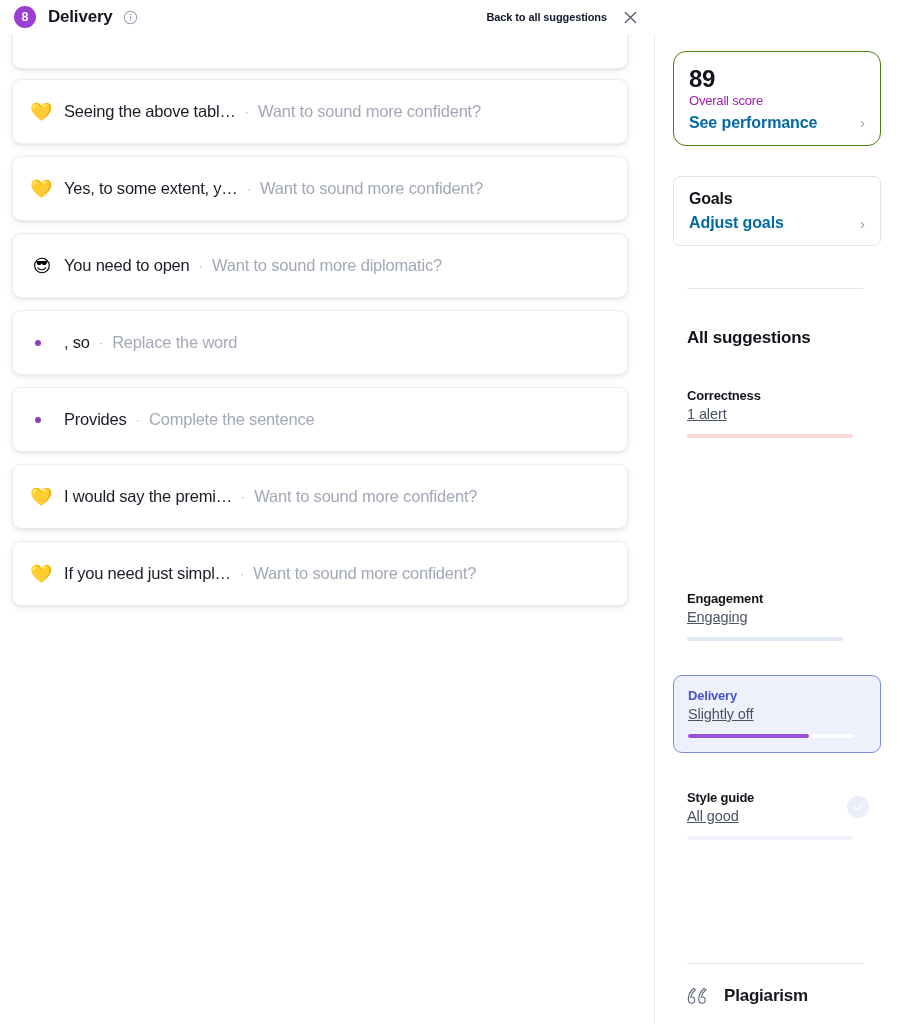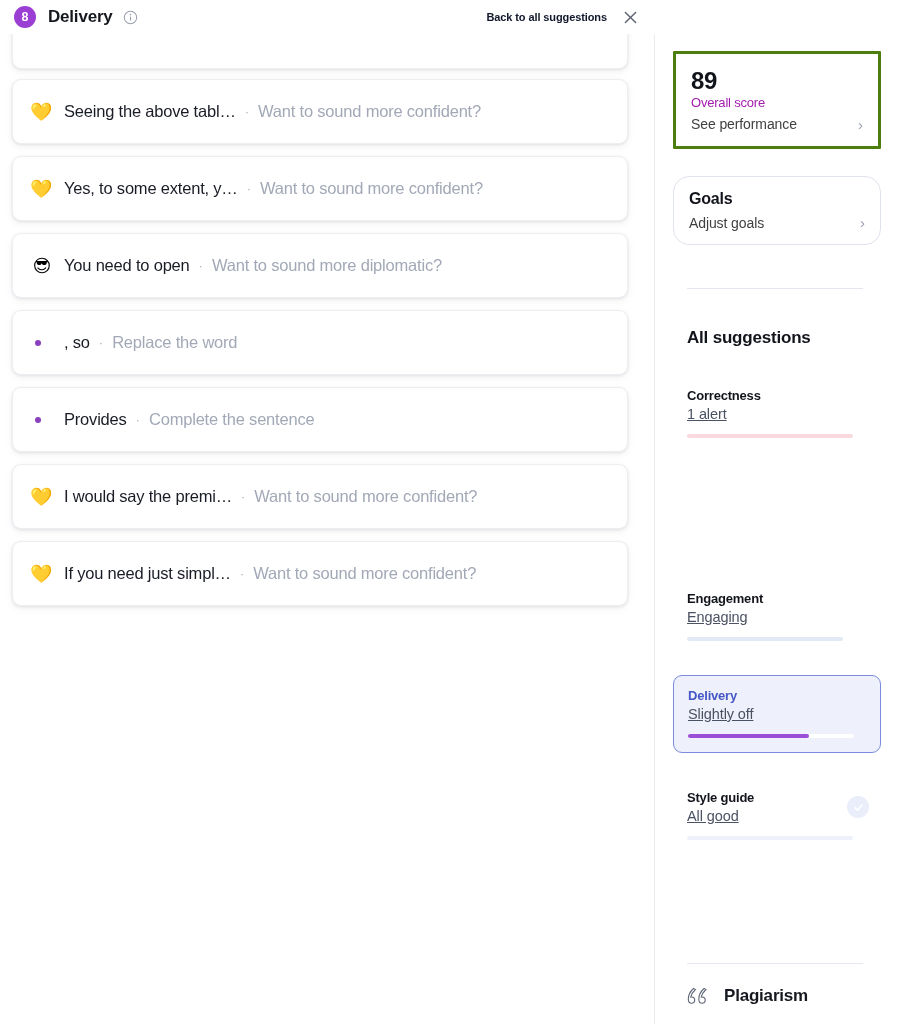--- a/index.html
+++ b/index.html
@@ -193,22 +193,22 @@
     color: #4c5363;
     cursor: pointer;
   }
   .hide-assistant .chev { font-size: 12px; color: #5b6272; letter-spacing: -2px; }
 
   .score-card {
     position: absolute;
     top: 51px;
     left: 18px;
     width: 208px;
-    border: 3px solid #4d7c0f;
-    border-radius: 1px;
+    border: 1px solid #4d7c0f;
+    border-radius: 13px;
     background: #ffffff;
     padding: 13px 15px 13px 15px;
   }
   .score-num {
     font-size: 24px;
     font-weight: bold;
     color: #12141b;
     line-height: 1.15;
     letter-spacing: -0.3px;
   }
@@ -217,37 +217,38 @@
     color: #a21caf;
     margin-top: 0;
     letter-spacing: -0.2px;
   }
   .score-link-row {
     display: flex;
     align-items: center;
     margin-top: 6px;
   }
   .score-link {
-    font-size: 14px;
-    color: #404040;
+    font-size: 16px;
+    color: #0369a1;
     letter-spacing: -0.1px;
+    font-weight: bold;
   }
   .chev-right {
     margin-left: auto;
     color: #97a0b0;
     font-size: 15px;
   }
 
   .goals-card {
     position: absolute;
     top: 176px;
     left: 18px;
     width: 208px;
     border: 1px solid #dfe3ec;
-    border-radius: 16px;
+    border-radius: 7px;
     background: #ffffff;
     padding: 13px 15px;
   }
   .goals-title {
     font-size: 16px;
     font-weight: bold;
     color: #12141b;
     letter-spacing: -0.2px;
   }
 

